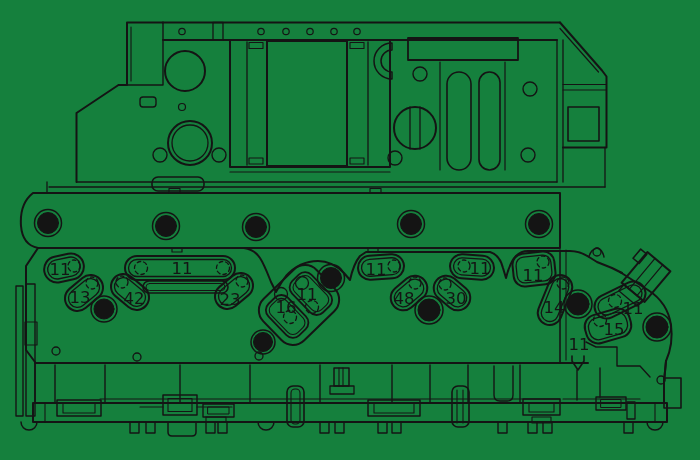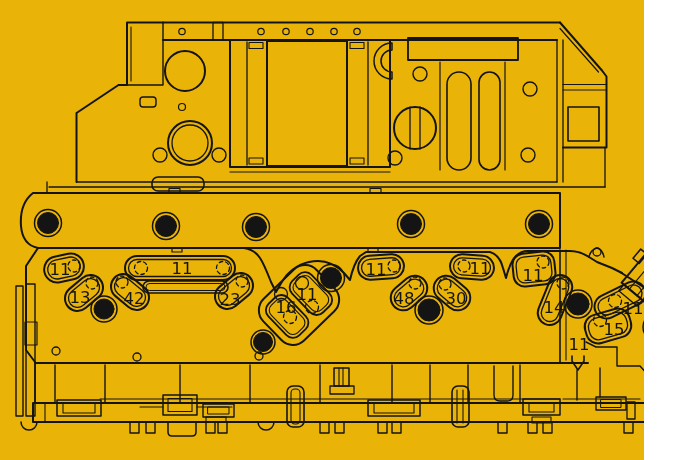--- a/index.html
+++ b/index.html
@@ -1,16 +1,16 @@
 <!DOCTYPE html>
 <html><head>
 <meta charset="utf-8">
 <style>
   html,body{margin:0;padding:0;background:#ffffff;}
-  .stage{position:relative;width:644px;height:460px;background:#eab308;overflow:hidden;}
+  .stage{position:relative;width:700px;height:460px;background:#15803d;overflow:hidden;}
   svg{position:absolute;left:0;top:0;}
   .lbl{font-family:"DejaVu Sans","Liberation Sans",sans-serif;font-size:16.5px;fill:#141414;text-anchor:middle;}
   .ln{stroke:#141414;fill:none;stroke-linejoin:round;stroke-linecap:round;}
 </style>
 </head>
 <body>
 
 <div class="stage">
 <svg width="700" height="460" viewBox="0 0 700 460">
 

